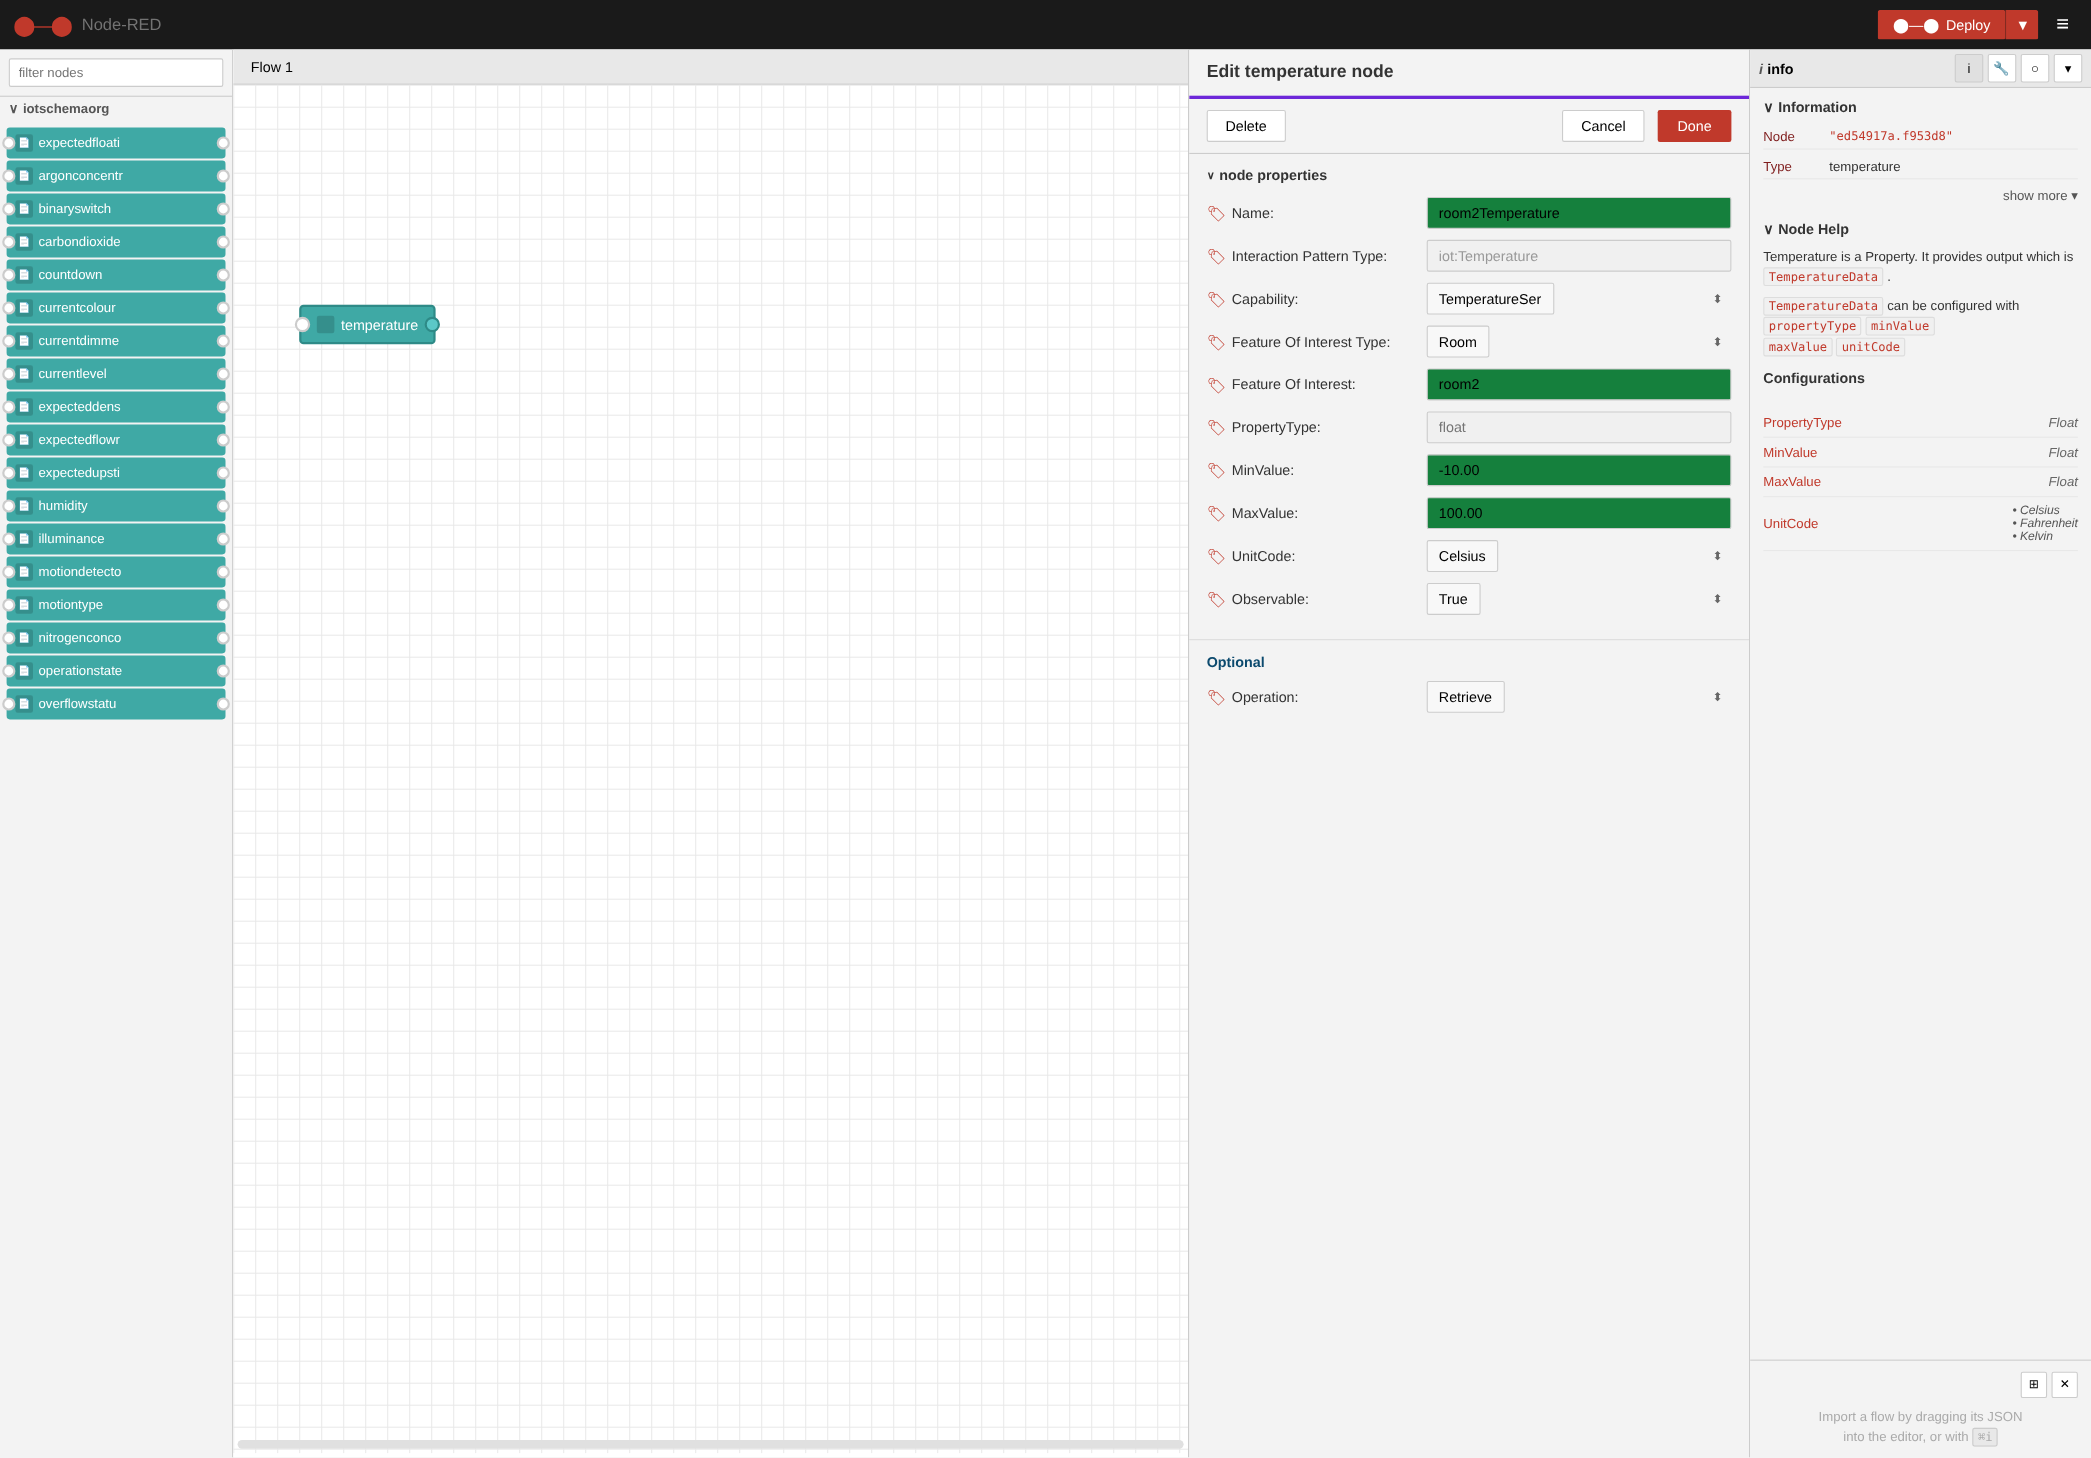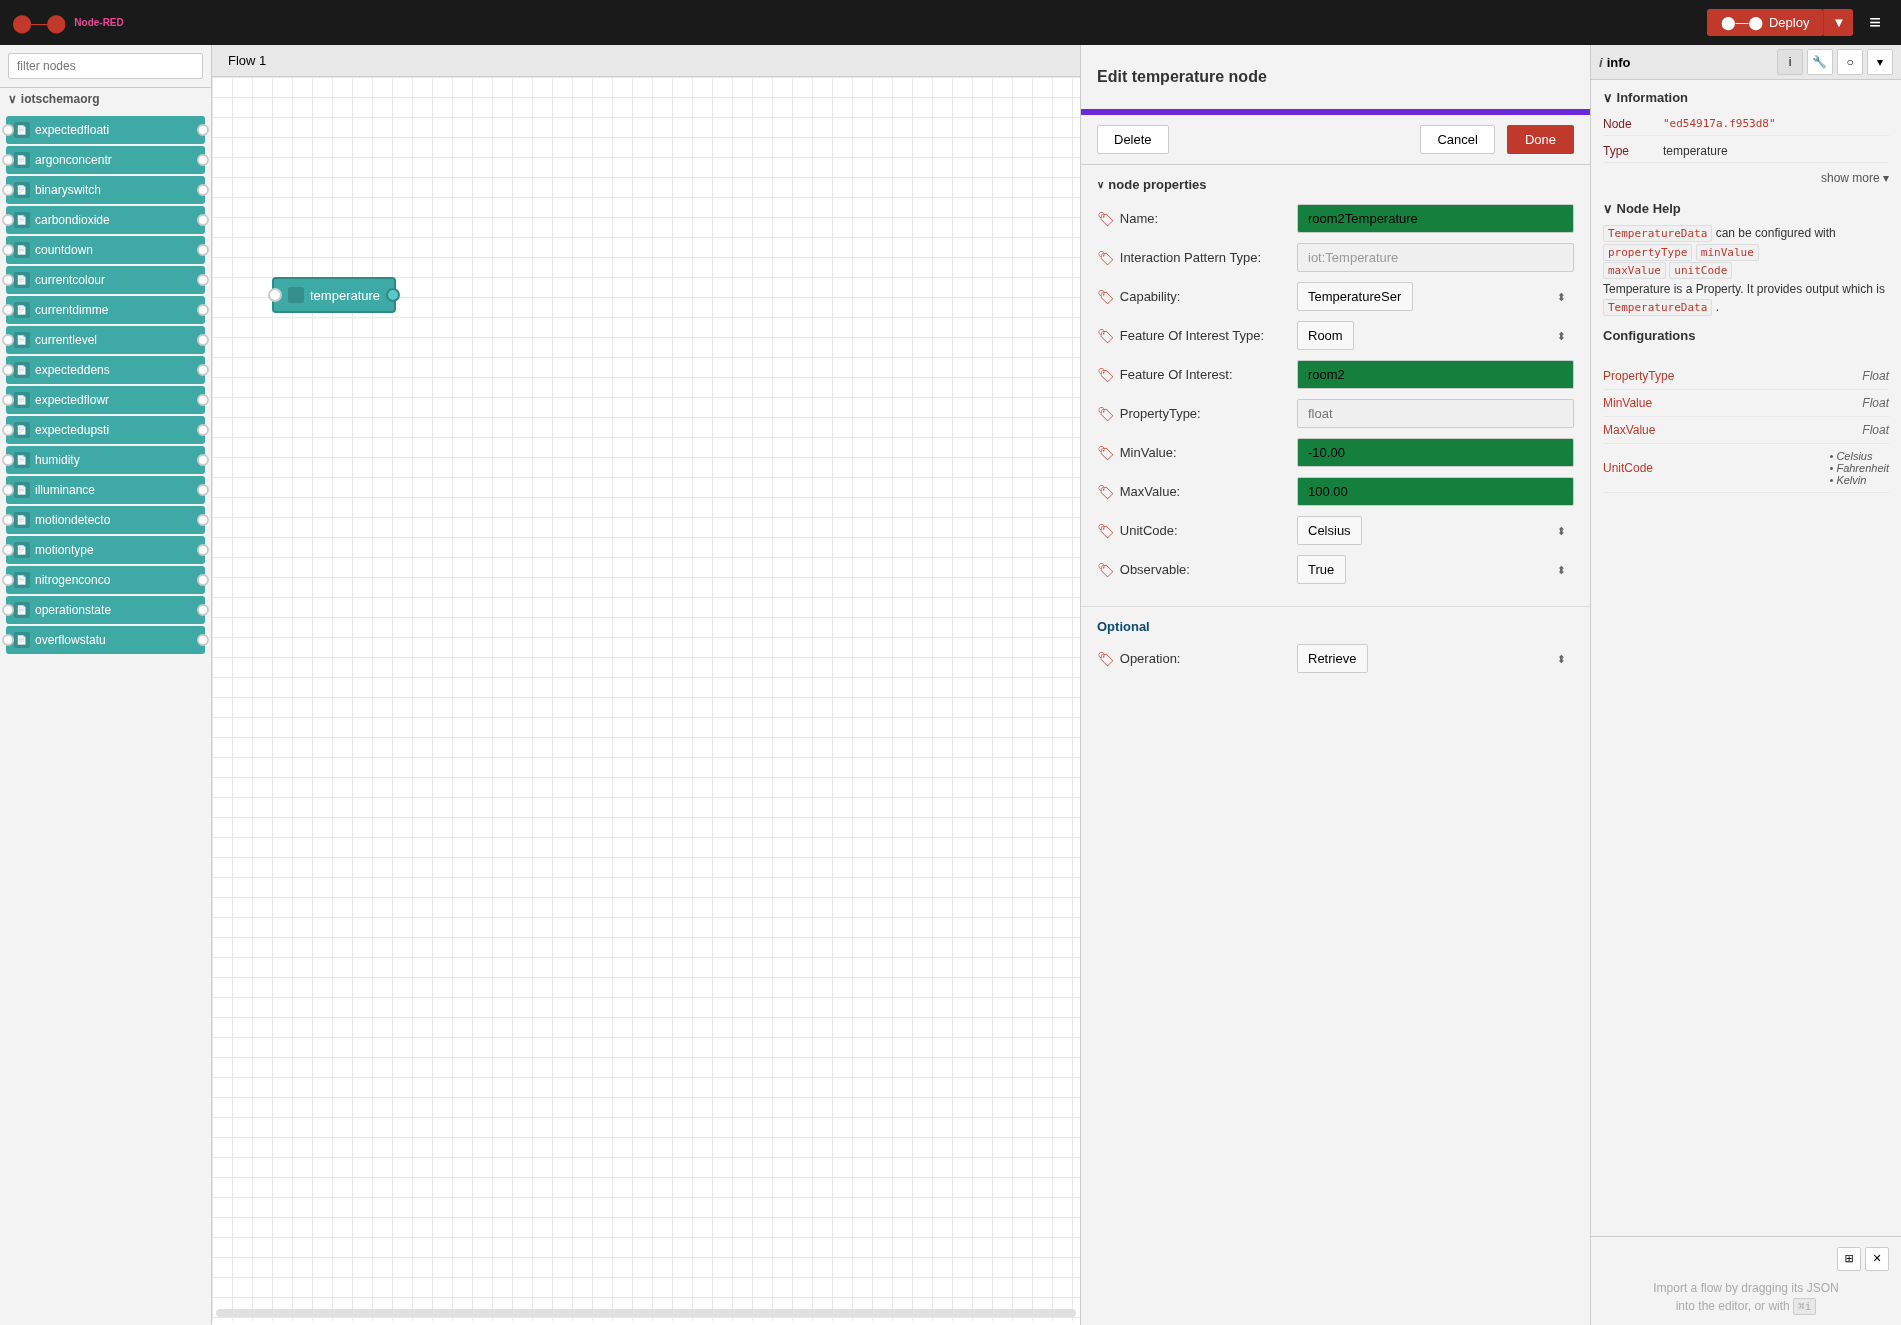--- a/index.html
+++ b/index.html
@@ -10,21 +10,21 @@
       background: #1a1a1a;
       height: 45px;
       display: flex;
       align-items: center;
       justify-content: space-between;
       padding: 0 12px;
       color: white;
     }
     .topbar-left { display: flex; align-items: center; gap: 10px; }
     .logo-icon { color: #c0392b; font-size: 18px; letter-spacing: -2px; }
-    .topbar-title { color: #ec4899; font-size: 10px; font-weight: bold; }
+    .topbar-title { color: #737373; font-size: 15px; font-weight: normal; }
     .topbar-right { display: flex; align-items: center; gap: 8px; }
     .deploy-btn {
       background: #c0392b;
       color: white;
       border: none;
       padding: 6px 14px;
       font-size: 13px;
       cursor: pointer;
       display: flex;
       align-items: center;
@@ -222,22 +222,22 @@
     
     .edit-panel {
       width: 510px;
       background: #f3f3f3;
       border-right: 1px solid #ccc;
       display: flex;
       flex-direction: column;
       overflow-y: auto;
     }
     .edit-panel-header {
-      padding: 23px 16px;
-      border-bottom: 6px solid #6d28d9;
+      padding: 12px 16px;
+      border-bottom: 3px solid #6d28d9;
       background: #f3f3f3;
     }
     .edit-panel-title { font-size: 16px; font-weight: bold; color: #333; }
     .edit-panel-buttons {
       padding: 10px 16px;
       display: flex;
       justify-content: space-between;
       border-bottom: 1px solid #ccc;
       background: #f3f3f3;
     }
@@ -719,34 +719,34 @@
         <span class="info-row-label">Type</span>
         <span class="info-row-value">temperature</span>
       </div>
       <div class="show-more">show more ▾</div>
 
       <div class="node-help-section">
         <div class="info-section-title">
           <span>∨</span>
           <span>Node Help</span>
         </div>
+        <div class="node-help-text">
+          <span>Temperature is a Property. It provides output which is </span><span class="code-tag">TemperatureData</span><span> .</span>
+        </div>
         <div class="node-help-text" style="margin-top:8px;">
           <span class="code-tag">TemperatureData</span>
           <span> can be configured with </span>
           <span class="code-tag">propertyType</span>
           <span> </span>
           <span class="code-tag">minValue</span>
           <br>
           <span class="code-tag">maxValue</span>
           <span> </span>
           <span class="code-tag">unitCode</span>
         </div>
-        <div class="node-help-text">
-          <span>Temperature is a Property. It provides output which is </span><span class="code-tag">TemperatureData</span><span> .</span>
-        </div>
       </div>
 
       <div class="configs-section">
         <div class="configs-title">Configurations</div>
         <div id="configs-list">
             <div class="config-row">
       <span class="config-name">PropertyType</span>
       <span class="config-type">Float</span>
     </div>
             <div class="config-row">

